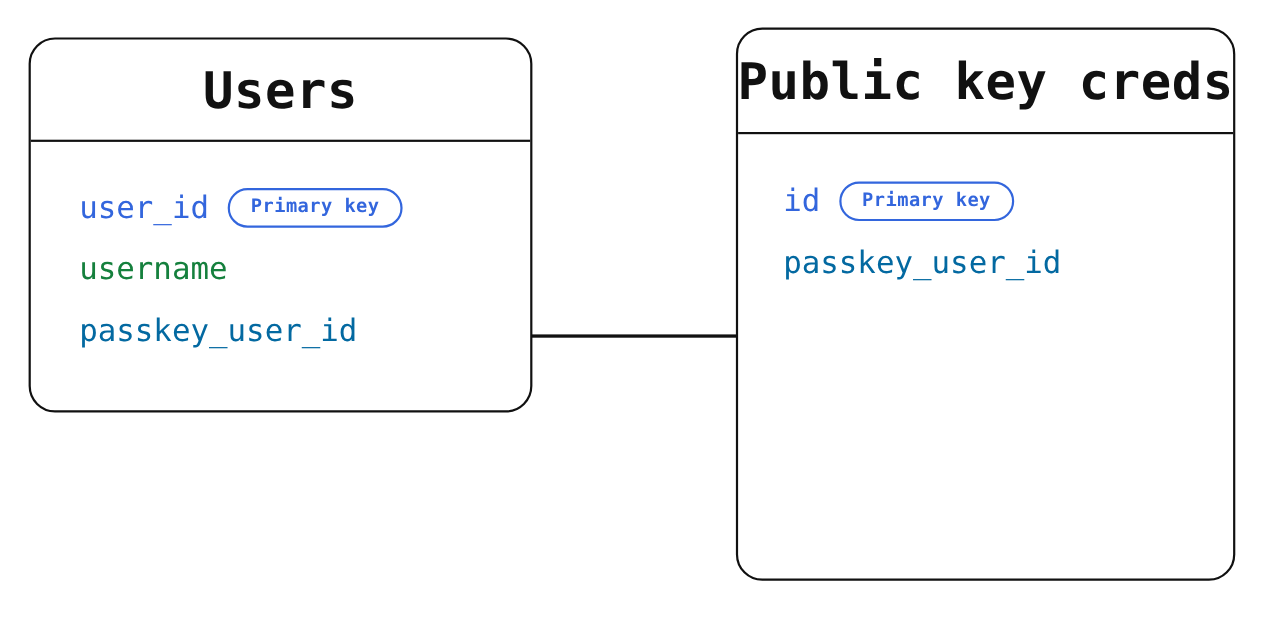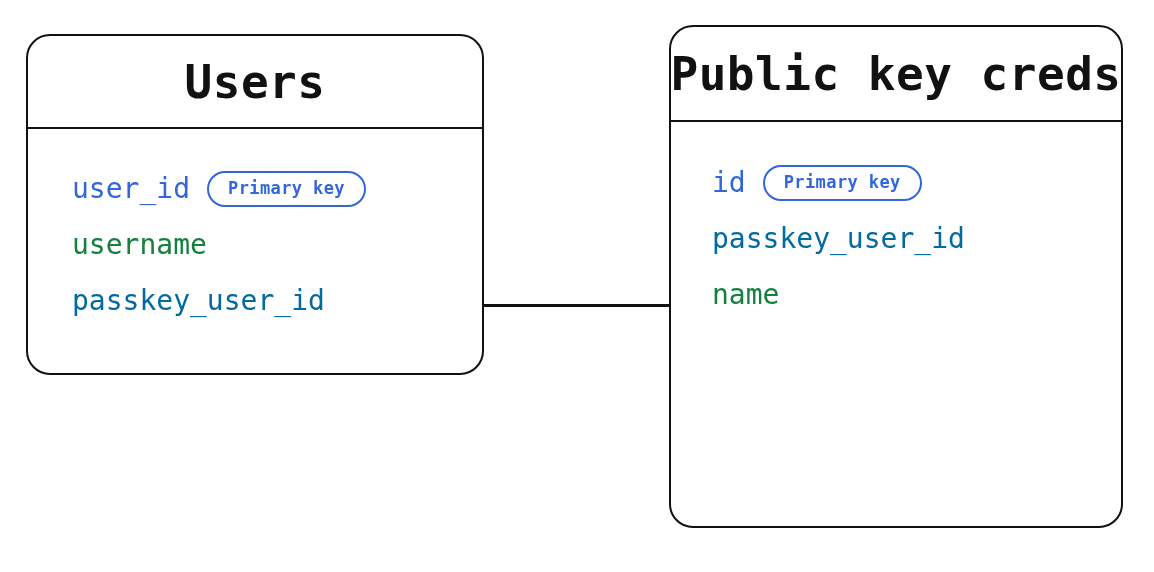--- a/index.html
+++ b/index.html
@@ -166,21 +166,18 @@
         <span class="field-name key">id</span>
         <span class="pk-badge">Primary key</span>
       </div>
 
 
       <div class="field-row">
         <span class="field-name fk">passkey_user_id</span>
       </div>
 
 
-      <div class="field-row">
-        <span class="field-name">name</span>
-      </div>
 
 
     </div>
   </div>
 
 </div>
 
 </body></html>

